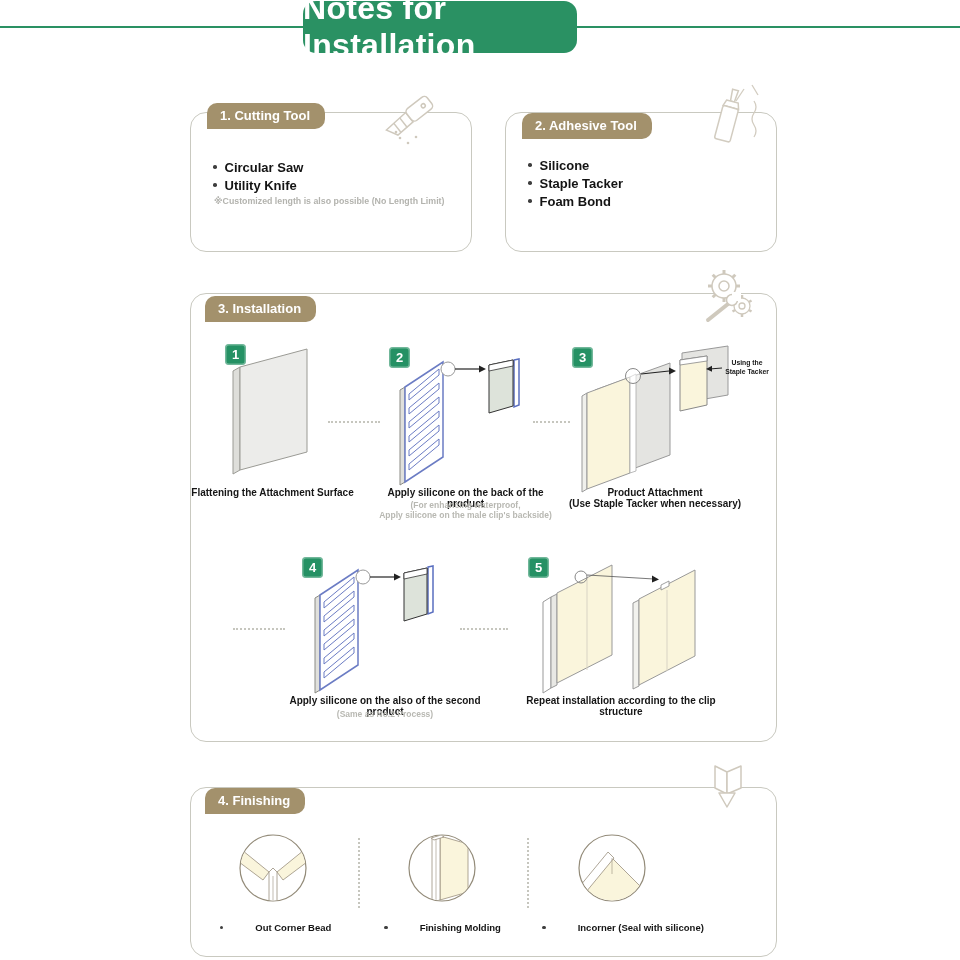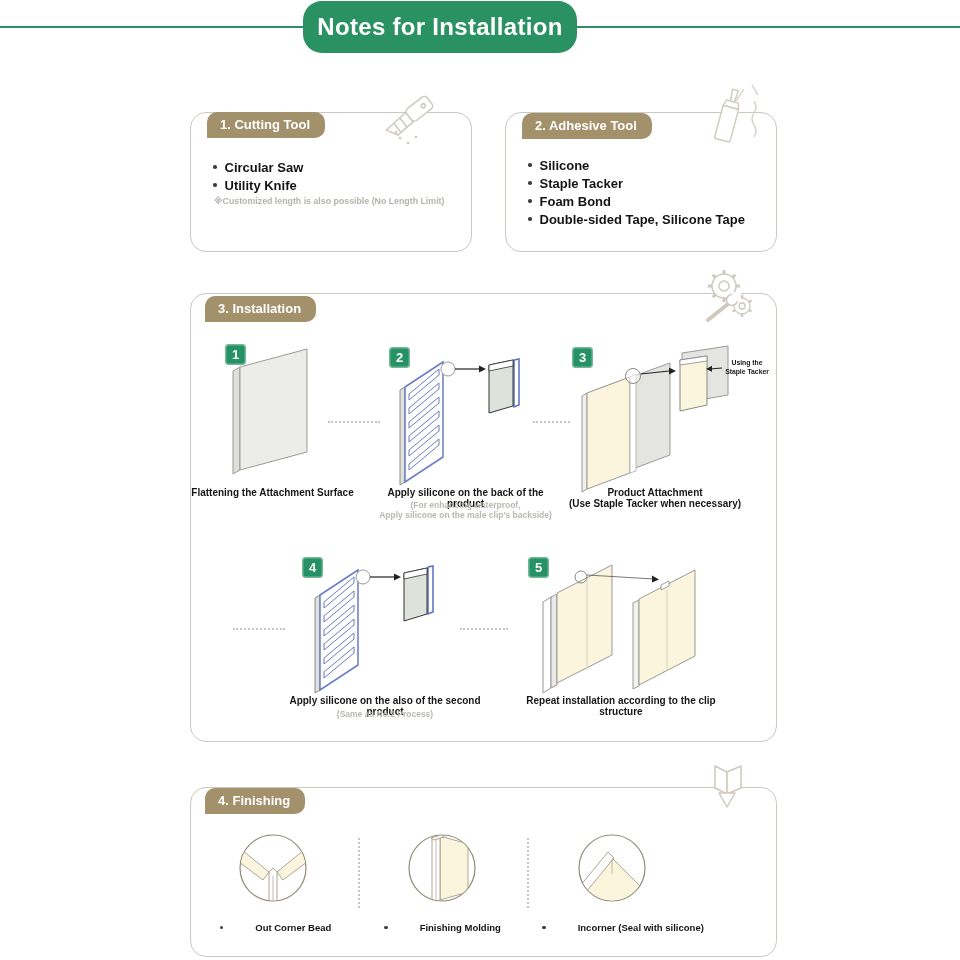--- a/index.html
+++ b/index.html
@@ -1,22 +1,22 @@
 <!DOCTYPE html>
 <html><head>
 <meta charset="utf-8">
 <style>
   html,body{margin:0;padding:0;background:#fff;}
   #page{position:relative;width:960px;height:960px;background:#fff;overflow:hidden;
         font-family:"Liberation Sans","DejaVu Sans",sans-serif;color:#1b1b1b;}
   
   .hline{position:absolute;left:0;top:26px;width:960px;height:2px;background:#2a9163;}
   .title-pill{position:absolute;left:303px;top:1px;width:274px;height:52px;background:#2a9163;
-      border-radius:19px;display:flex;align-items:center;justify-content:center;
-      color:#fff;font-weight:bold;font-size:24px;letter-spacing:.3px;}
+      border-radius:13px;display:flex;align-items:center;justify-content:center;
+      color:#fff;font-weight:bold;font-size:32px;letter-spacing:.3px;}
   
   .box{position:absolute;border:1.5px solid #c9c9c0;border-radius:16px;background:transparent;}
   .seclabel{position:absolute;background:#a3916c;color:#fff;font-weight:bold;font-size:13px;
       padding:5px 15px 6px 13px;border-radius:10px 10px 10px 0;white-space:nowrap;}
   
   .list{position:absolute;display:flex;flex-direction:column;}
   .li{display:flex;align-items:center;height:18px;font-weight:bold;font-size:13px;color:#141414;}
   .dot{display:inline-block;width:3.5px;height:3.5px;border-radius:50%;background:#3e3e3e;margin-right:8px;flex:0 0 auto;}
   .note{position:absolute;font-size:8.8px;color:#b3b3ae;font-weight:bold;white-space:nowrap;}
   
@@ -35,21 +35,21 @@
 </style>
 </head>
 <body>
 
 <div id="page">
 
   <div class="hline"></div>
   <div class="title-pill">Notes for Installation</div>
 
   <div class="box" style="left:190px;top:112px;width:280px;height:138px;"></div>
-  <div class="seclabel" style="left:207px;top:112px;">1. Cutting Tool</div>
+  <div class="seclabel" style="left:207px;top:103px;">1. Cutting Tool</div>
   <svg width="85" height="62" viewBox="0 0 85 62" style="left:370px;top:90px;">
     <g fill="#fff" stroke="#cfc9bd" stroke-width="1.5" transform="rotate(-38 40 28)">
       <polygon points="14,23 40,21 40,33 20,34"></polygon>
       <rect x="40" y="19" width="26" height="15" rx="4"></rect>
       <line x1="24" y1="22.3" x2="24" y2="33.6"></line>
       <line x1="32" y1="21.6" x2="32" y2="33.8"></line>
       <circle cx="58" cy="26.5" r="2"></circle>
     </g>
     <g fill="#cfc9bd" stroke="none">
       <circle cx="30" cy="48" r="1.3"></circle>
@@ -89,24 +89,20 @@
         <span class="dot"></span>
         <span>Silicone</span>
       </div>
     <div class="li">
         <span class="dot"></span>
         <span>Staple Tacker</span>
       </div>
     <div class="li">
         <span class="dot"></span>
         <span>Foam Bond</span>
-      </div>
-    <div class="li">
-        <span class="dot"></span>
-        <span>Double-sided Tape, Silicone Tape</span>
       </div>
   </div>
 
   <div class="box" style="left:190px;top:293px;width:585px;height:447px;"></div>
   <div class="seclabel" style="left:205px;top:296px;">3. Installation</div>
   <svg width="60" height="62" viewBox="0 0 60 62" style="left:696px;top:264px;">
     <g fill="#fff" stroke="#cfc9bd" stroke-width="1.5">
       <circle cx="28" cy="22" r="12"></circle>
         <circle cx="28" cy="22" r="5"></circle>
     </g>

